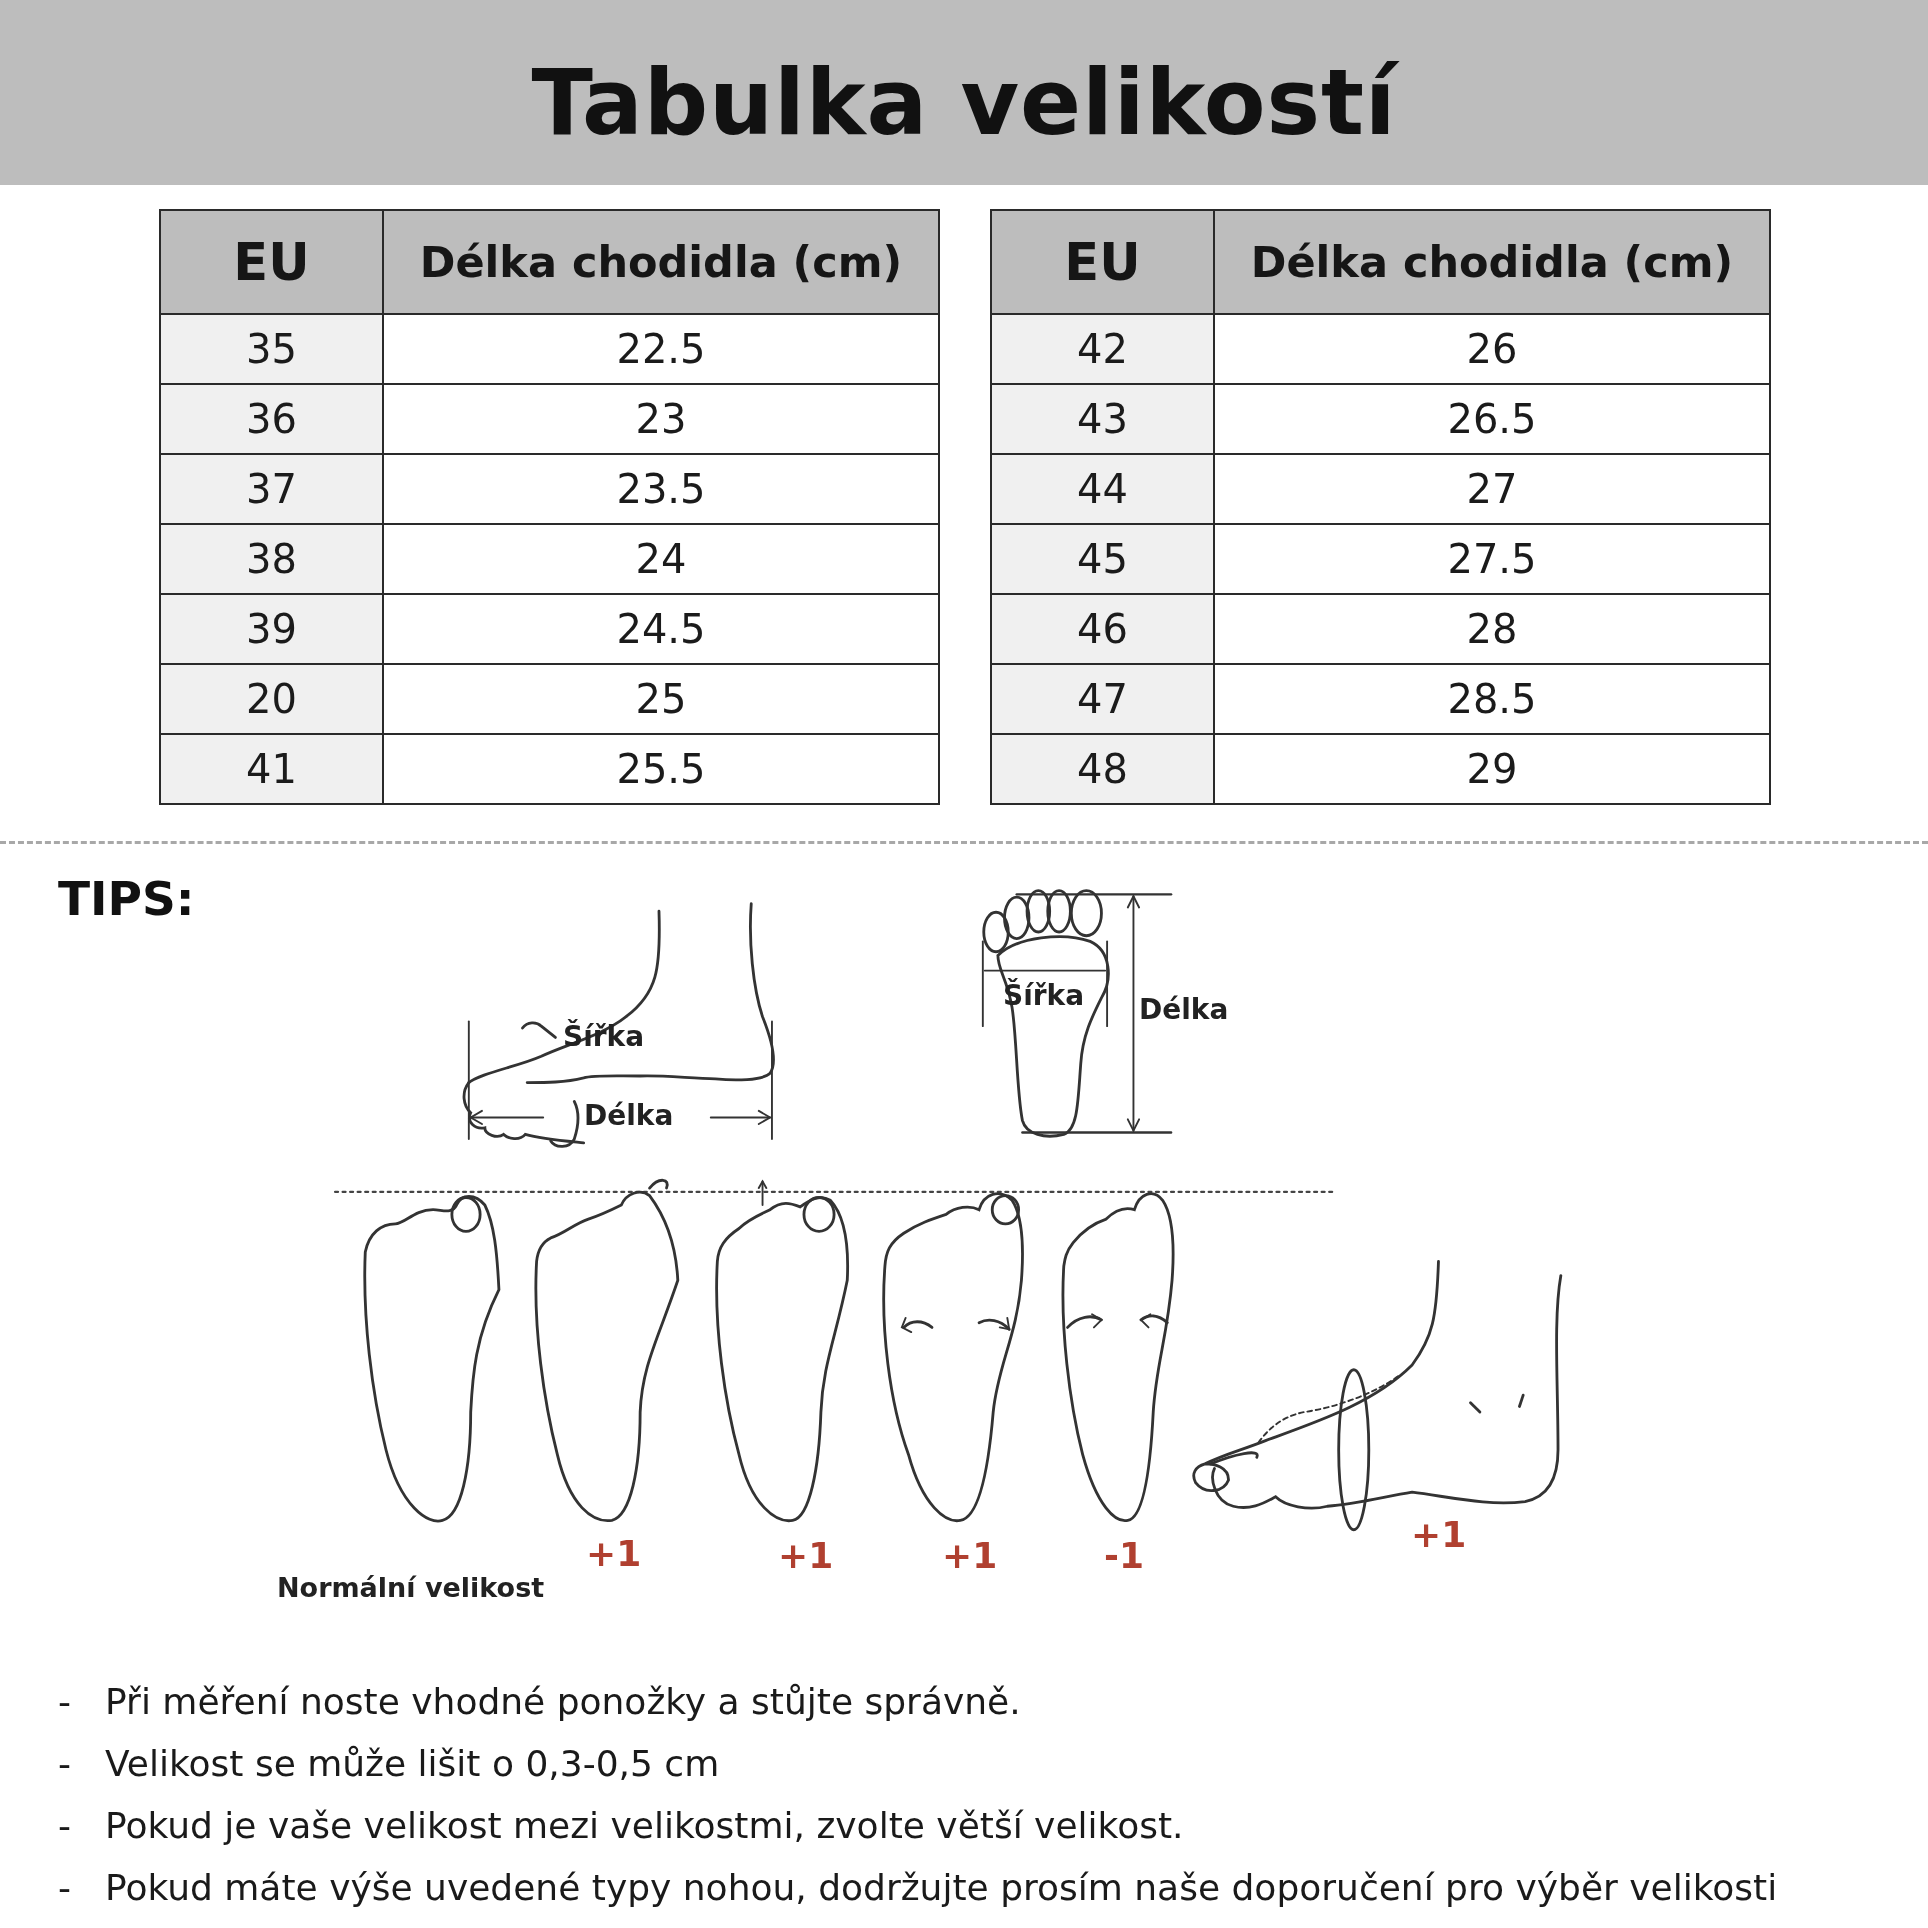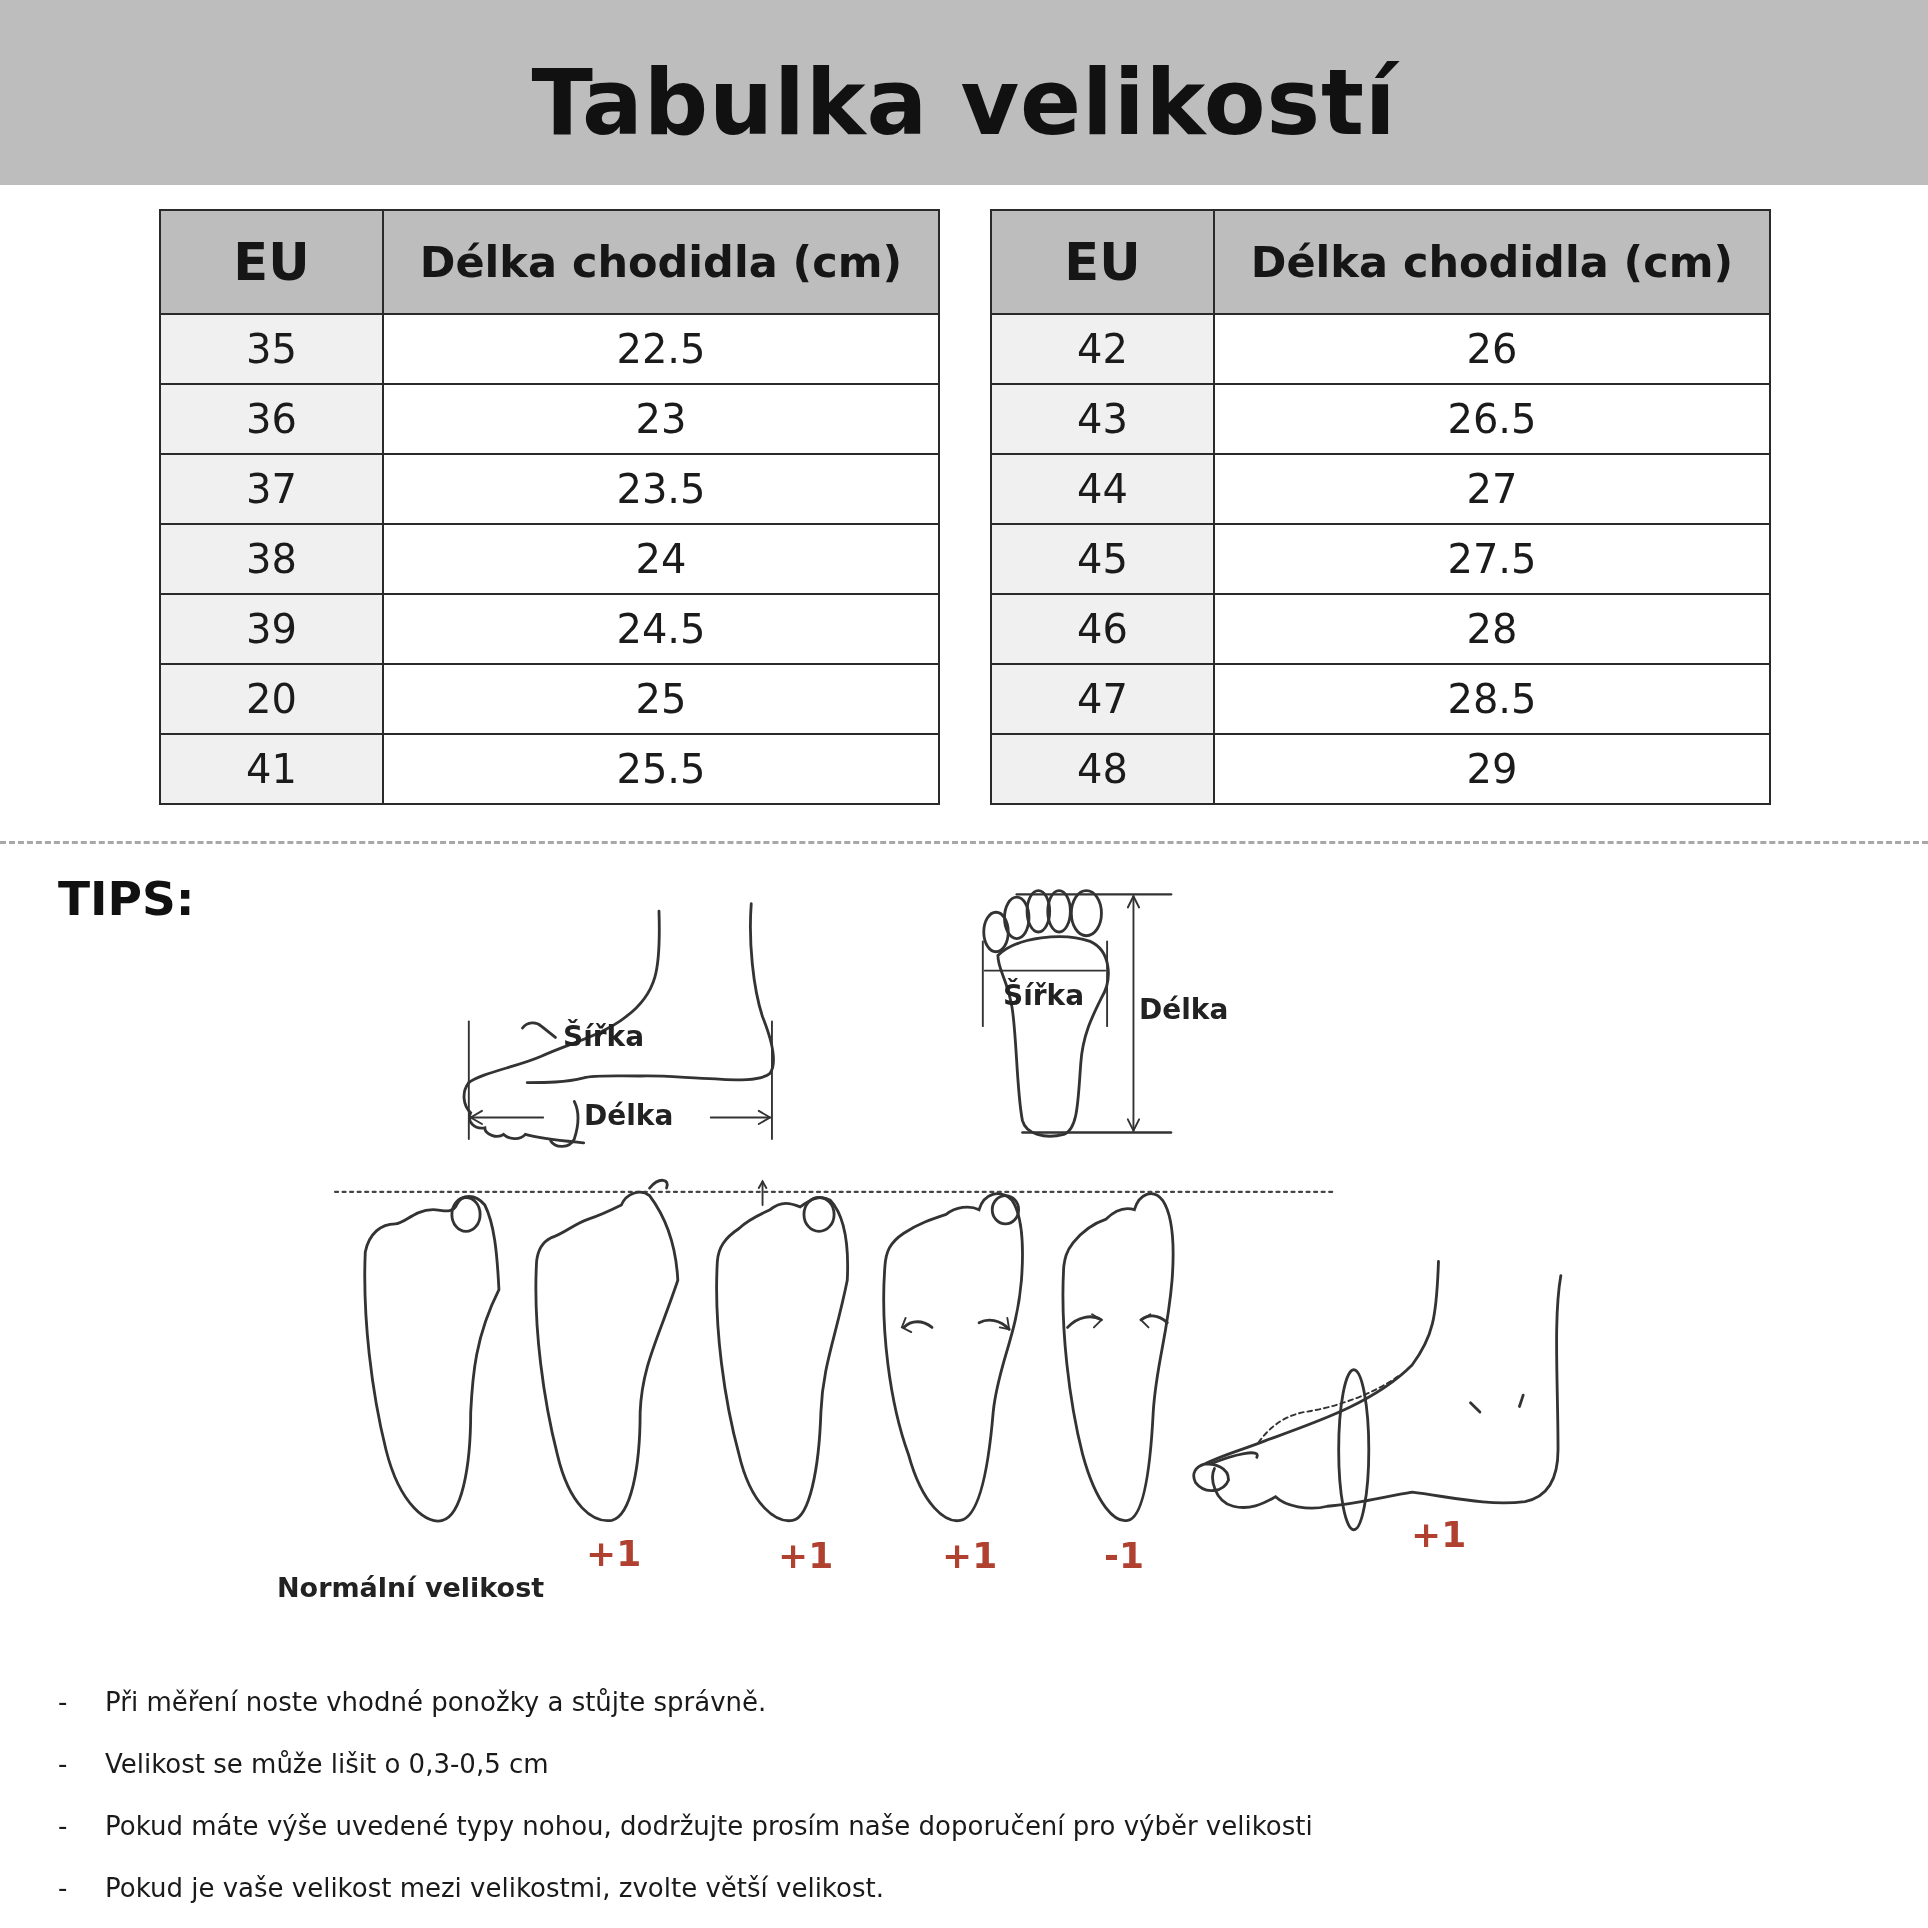--- a/index.html
+++ b/index.html
@@ -15,21 +15,21 @@
   table.size th.len { font-size:43px; width:552px; }
   table.size td { height:66px; font-size:40px; color:#1b1b1b; }
   table.size td.eu { background:#f0f0f0; }
   table.size td.len { background:#ffffff; }
   .dash { position:absolute; left:0; top:841px; width:1928px; height:0; border-top:3.8px dashed #a8a8a8; }
   .tips { position:absolute; left:58px; top:871px; font-size:47px; font-weight:bold; color:#111; }
   .diag { position:absolute; left:0; top:0; }
   .lbl { position:absolute; font-weight:bold; color:#222; }
   .red { position:absolute; font-weight:bold; color:#b04030; font-size:36px; }
   .bullets { position:absolute; left:58px; top:1671px; margin:0; padding:0; list-style:none; }
-  .bullets li { font-size:26px; height:62px; line-height:62px; color:#1a1a1a; white-space:nowrap; }
+  .bullets li { font-size:36px; height:62px; line-height:62px; color:#1a1a1a; white-space:nowrap; }
   .bullets li .dashmark { display:inline-block; width:47px; }
 </style>
 </head>
 <body>
 
 <div class="header">
   <h1>Tabulka velikostí</h1>
 </div>
 
 <table class="size" style="left:159px;">
@@ -195,16 +195,16 @@
 <div class="lbl" style="left:277px; top:1535px; font-size:27px;margin-top:37px;">Normální velikost</div>
 <div class="red" style="left:586px; top:1533px;">+1</div>
 <div class="red" style="left:778px; top:1535px;">+1</div>
 <div class="red" style="left:942px; top:1535px;">+1</div>
 <div class="red" style="left:1104px; top:1535px;">-1</div>
 <div class="red" style="left:1411px; top:1514px;">+1</div>
 
 <ul class="bullets">
   <li><span class="dashmark">-</span><span>Při měření noste vhodné ponožky a stůjte správně.</span></li>
   <li><span class="dashmark">-</span><span>Velikost se může lišit o 0,3-0,5 cm</span></li>
+  <li><span class="dashmark">-</span><span>Pokud je vaše velikost mezi velikostmi, zvolte větší velikost.</span></li>
   <li><span class="dashmark">-</span><span>Pokud máte výše uvedené typy nohou, dodržujte prosím naše doporučení pro výběr velikosti</span></li>
-  <li><span class="dashmark">-</span><span>Pokud je vaše velikost mezi velikostmi, zvolte větší velikost.</span></li>
 </ul>
 
 
 </body></html>

